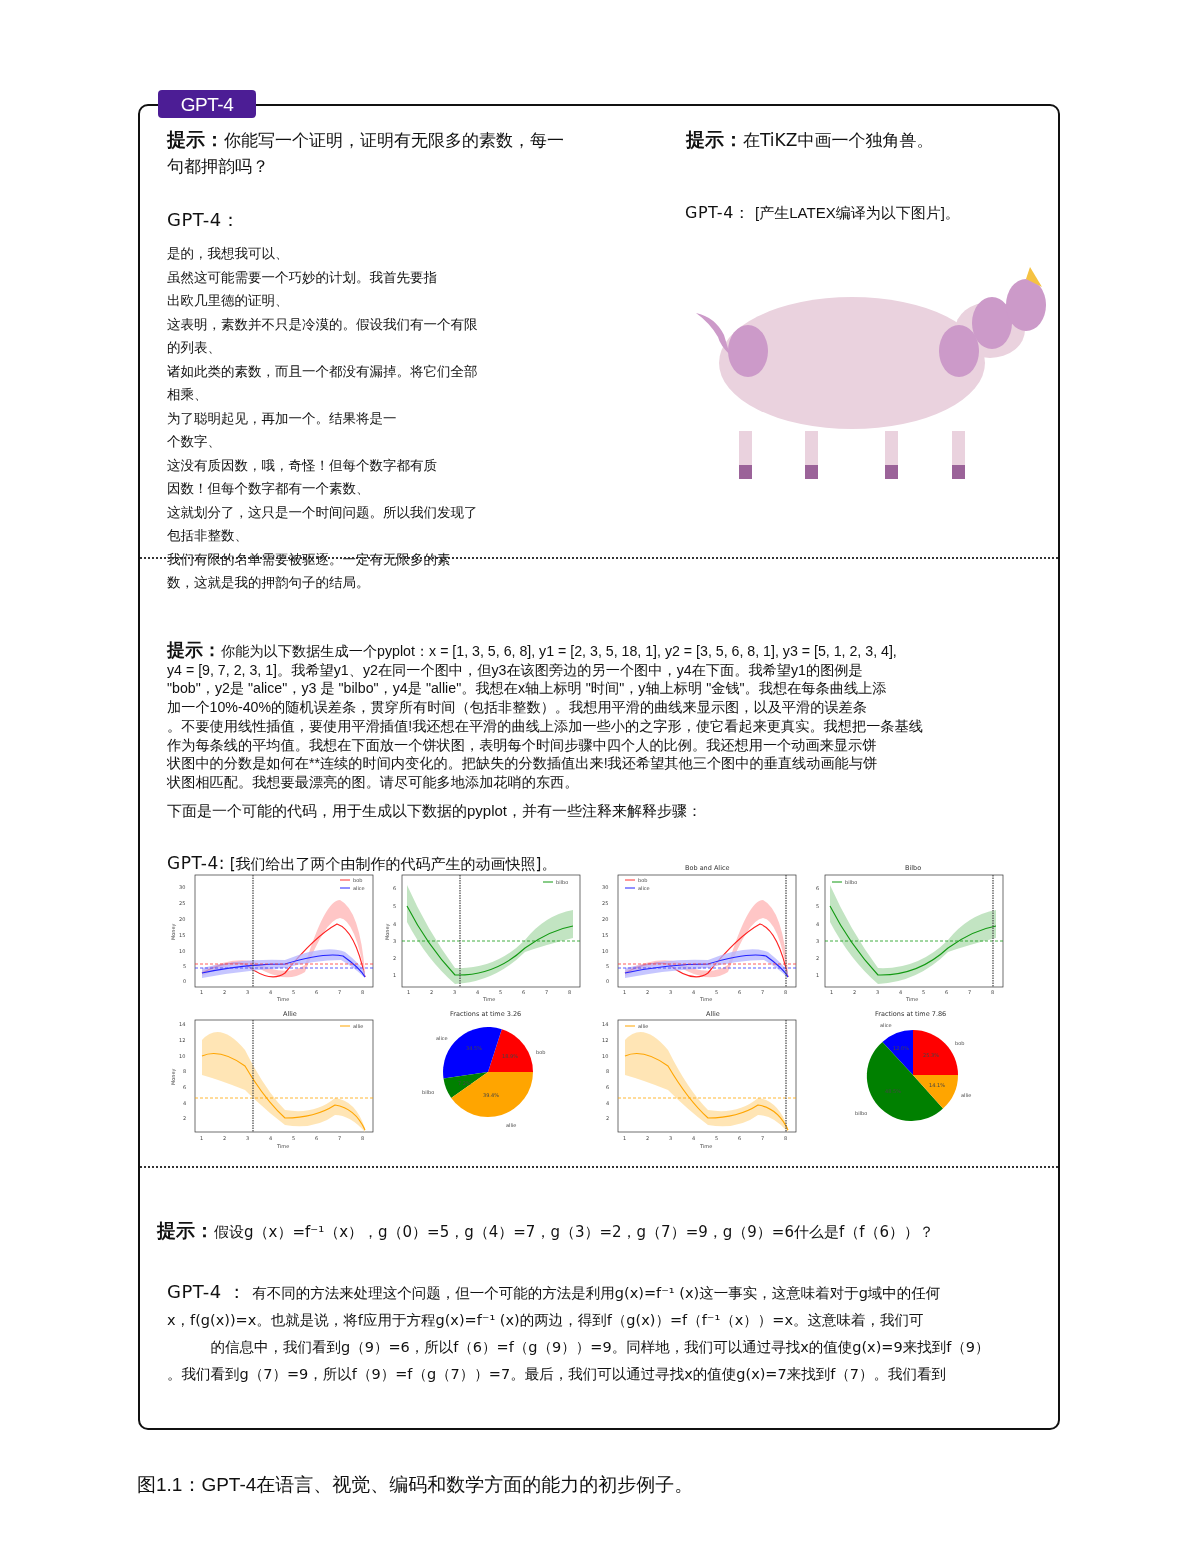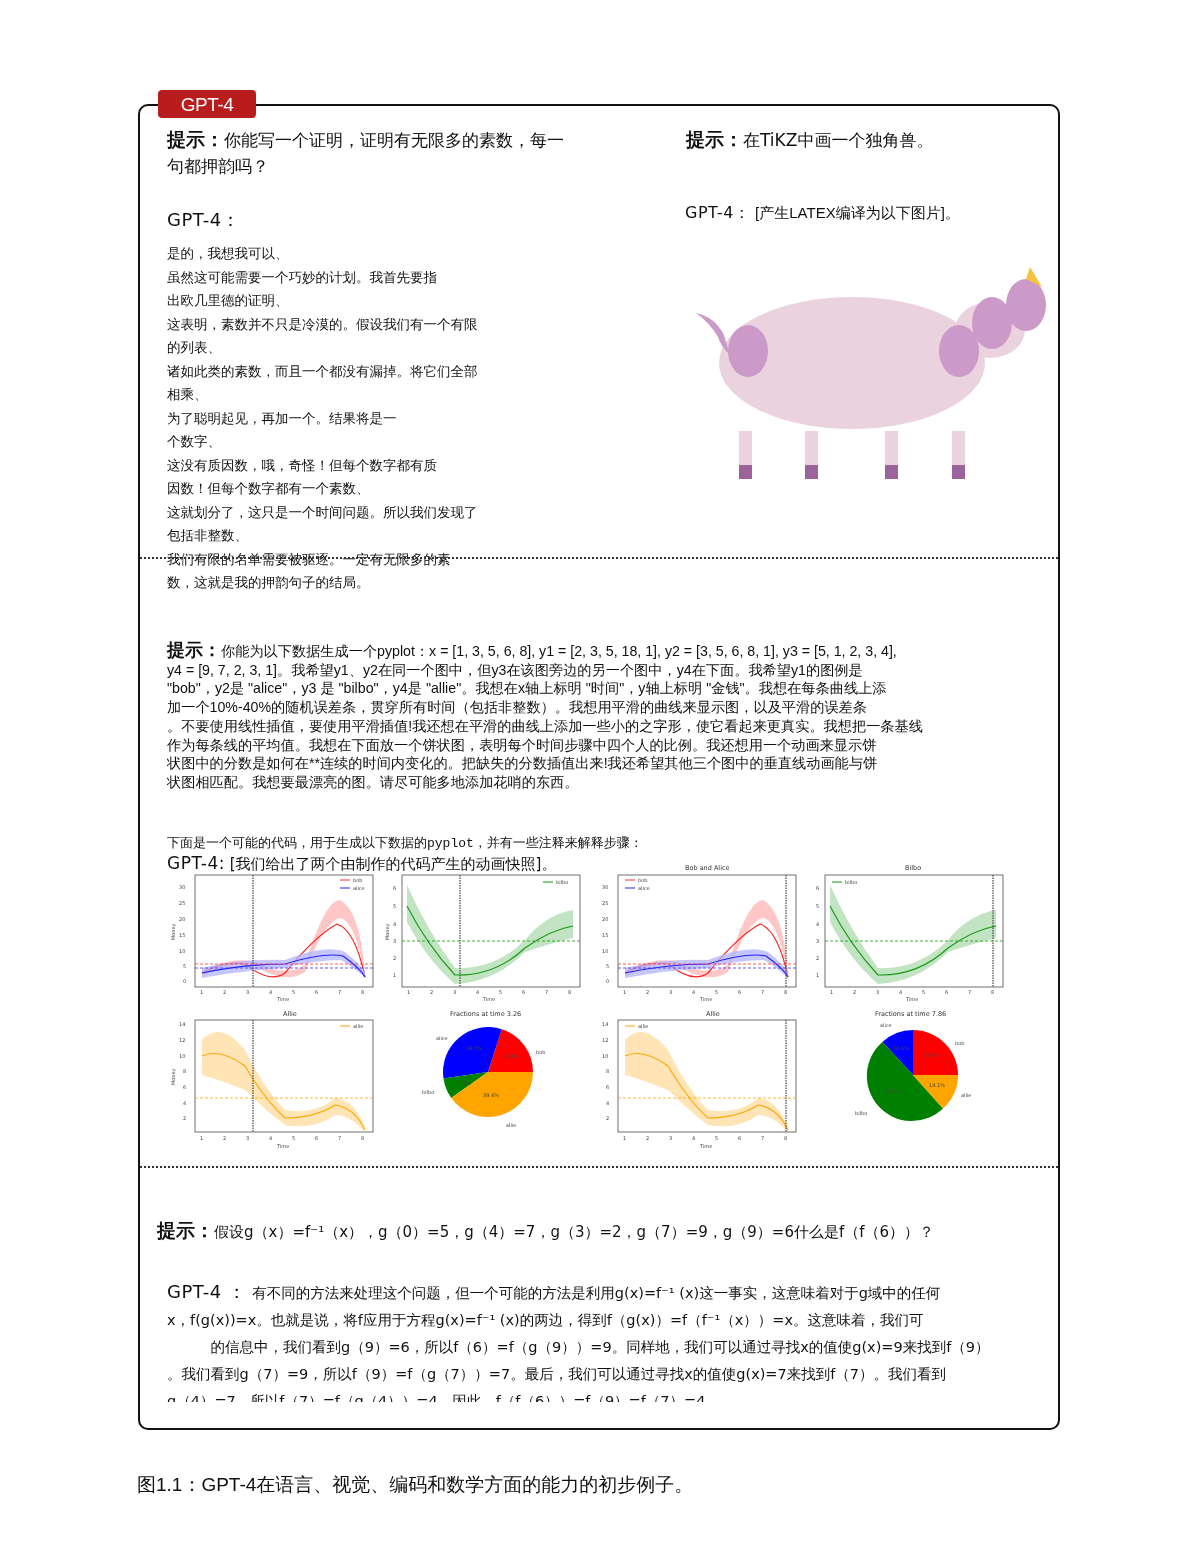--- a/index.html
+++ b/index.html
@@ -1,18 +1,18 @@
 <!DOCTYPE html>
 <html><head>
 <meta charset="utf-8">
 <style>
   html,body{margin:0;padding:0;background:#fff;}
   body{width:1200px;height:1555px;position:relative;overflow:hidden;font-family:"DejaVu Sans","Liberation Sans",sans-serif;color:#111;}
   .frame{position:absolute;left:138px;top:104px;width:922px;height:1326px;border:2.5px solid #111;border-radius:10px;box-sizing:border-box;}
-  .tag{position:absolute;left:158px;top:90px;width:98px;height:28px;background:#b91c1c;color:#fff;border-radius:4px;font-family:"Liberation Sans",sans-serif;font-size:19px;line-height:30px;text-align:center;letter-spacing:-0.5px;}
+  .tag{position:absolute;left:158px;top:90px;width:98px;height:28px;background:#4c1d95;color:#fff;border-radius:4px;font-family:"Liberation Sans",sans-serif;font-size:19px;line-height:30px;text-align:center;letter-spacing:-0.5px;}
   .dash{position:absolute;left:140px;width:918px;border-top:2px dotted #333;height:0;}
   .abs{position:absolute;}
   .prompt{font-size:17px;line-height:26px;}
   .prompt b{font-size:19px;font-weight:bold;}
   .gptlabel{font-weight:normal;font-size:17px;letter-spacing:0.5px;}
   .poem div{font-size:13.5px;line-height:23.5px;white-space:nowrap;}
   .p3{font-family:"Liberation Sans",sans-serif;font-size:14.2px;line-height:18.7px;text-align:justify;width:866px;}
   .p3 b{font-family:"DejaVu Sans",sans-serif;font-size:18px;}
   .math{font-size:14.5px;line-height:27px;width:866px;}
   .caption{font-family:"Liberation Sans",sans-serif;font-size:19px;}
@@ -87,21 +87,21 @@
 <div class="abs p3" style="left:167px;top:641px;">
   <b>提示：</b><span>你能为以下数据生成一个pyplot：x = [1, 3, 5, 6, 8], y1 = [2, 3, 5, 18, 1], y2 = [3, 5, 6, 8, 1], y3 = [5, 1, 2, 3, 4],</span><br>
   <span>y4 = [9, 7, 2, 3, 1]。我希望y1、y2在同一个图中，但y3在该图旁边的另一个图中，y4在下面。我希望y1的图例是</span><br>
   <span>"bob"，y2是 "alice"，y3 是 "bilbo"，y4是 "allie"。我想在x轴上标明 "时间"，y轴上标明 "金钱"。我想在每条曲线上添</span><br>
   <span>加一个10%-40%的随机误差条，贯穿所有时间（包括非整数）。我想用平滑的曲线来显示图，以及平滑的误差条</span><br>
   <span>。不要使用线性插值，要使用平滑插值!我还想在平滑的曲线上添加一些小的之字形，使它看起来更真实。我想把一条基线</span><br>
   <span>作为每条线的平均值。我想在下面放一个饼状图，表明每个时间步骤中四个人的比例。我还想用一个动画来显示饼</span><br>
   <span>状图中的分数是如何在**连续的时间内变化的。把缺失的分数插值出来!我还希望其他三个图中的垂直线动画能与饼</span><br>
   <span>状图相匹配。我想要最漂亮的图。请尽可能多地添加花哨的东西。</span>
 </div>
-<div class="abs" style="left:167px;top:802px;font-family:Liberation Mono, monospace;font-size:13px;margin-top:32px;">下面是一个可能的代码，用于生成以下数据的pyplot，并有一些注释来解释步骤：</div>
+<div class="abs" style="left:167px;top:802px;font-family:Liberation Sans, sans-serif;font-size:15px;">下面是一个可能的代码，用于生成以下数据的pyplot，并有一些注释来解释步骤：</div>
 <div class="abs" style="left:167px;top:853px;font-size:15px;">
   <span class="gptlabel">GPT-4:</span>
   <span>[我们给出了两个由制作的代码产生的动画快照]。</span>
 </div>
 
 <svg class="abs" style="left:165px;top:860px;" width="860" height="295" viewBox="0 0 860 295">
   <defs>
     <style>.tk{font-size:5px;fill:#444}.tt{font-size:6.5px;fill:#333}.ax{fill:none;stroke:#333;stroke-width:0.7}</style>
   </defs>
 
@@ -324,16 +324,15 @@
 <div class="dash" style="top:1166px;"></div>
 
 <div class="abs" style="left:157px;top:1218px;font-size:15px;white-space:nowrap;">
   <b style="font-size:19px;">提示：</b><span>假设g（x）=f⁻¹（x），g（0）=5，g（4）=7，g（3）=2，g（7）=9，g（9）=6什么是f（f（6））？</span>
 </div>
 <div class="abs math" style="left:167px;top:1278px;">
   <div style="white-space:nowrap;"><span class="gptlabel" style="font-size:18px;margin-right:6px;margin-top:31px;">GPT-4 ：</span><span>有不同的方法来处理这个问题，但一个可能的方法是利用g(x)=f⁻¹ (x)这一事实，这意味着对于g域中的任何</span></div>
   <div style="white-space:nowrap;">x，f(g(x))=x。也就是说，将f应用于方程g(x)=f⁻¹ (x)的两边，得到f（g(x)）=f（f⁻¹（x））=x。这意味着，我们可</div>
   <div style="white-space:nowrap;text-align:center;">的信息中，我们看到g（9）=6，所以f（6）=f（g（9））=9。同样地，我们可以通过寻找x的值使g(x)=9来找到f（9）</div>
   <div style="white-space:nowrap;">。我们看到g（7）=9，所以f（9）=f（g（7））=7。最后，我们可以通过寻找x的值使g(x)=7来找到f（7）。我们看到</div>
-  <div style="white-space:nowrap;height:14px;overflow:hidden;">g（4）=7，所以f（7）=f（g（4））=4。因此，f（f（6））=f（9）=f（7）=4。</div>
 </div>
 
 <div class="abs caption" style="left:137px;top:1472px;">图1.1：GPT-4在语言、视觉、编码和数学方面的能力的初步例子。</div>
 
 </body></html>

